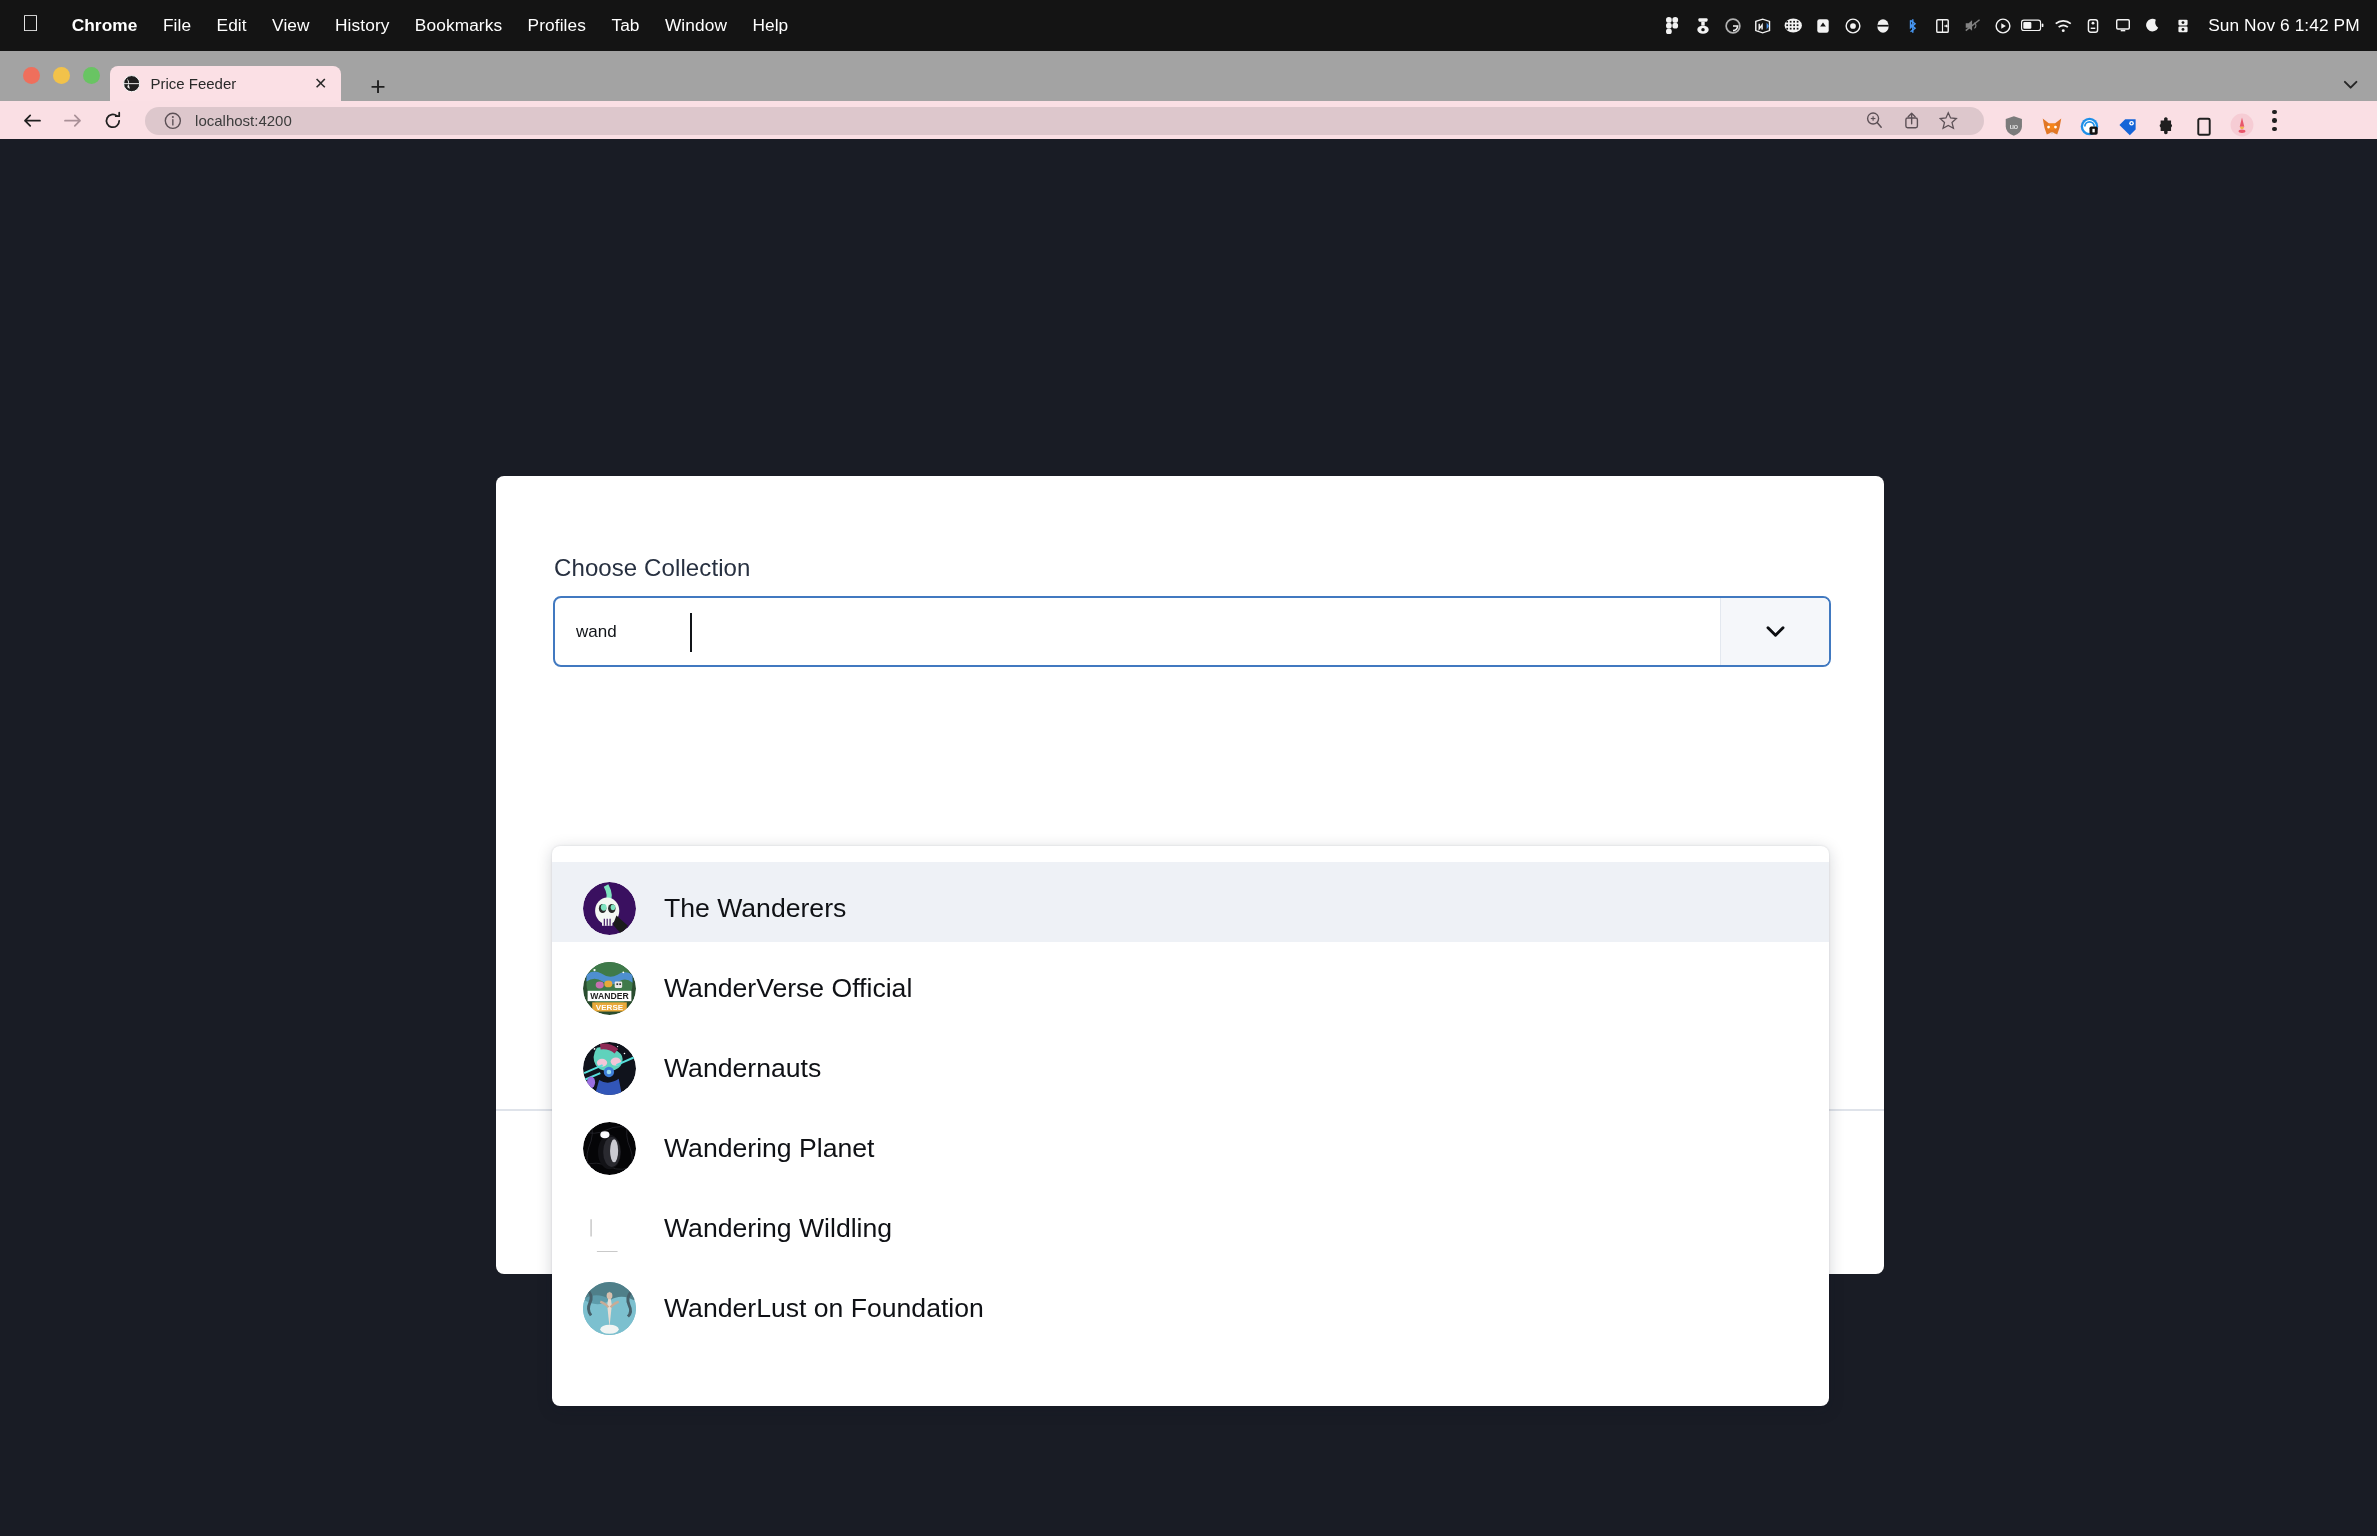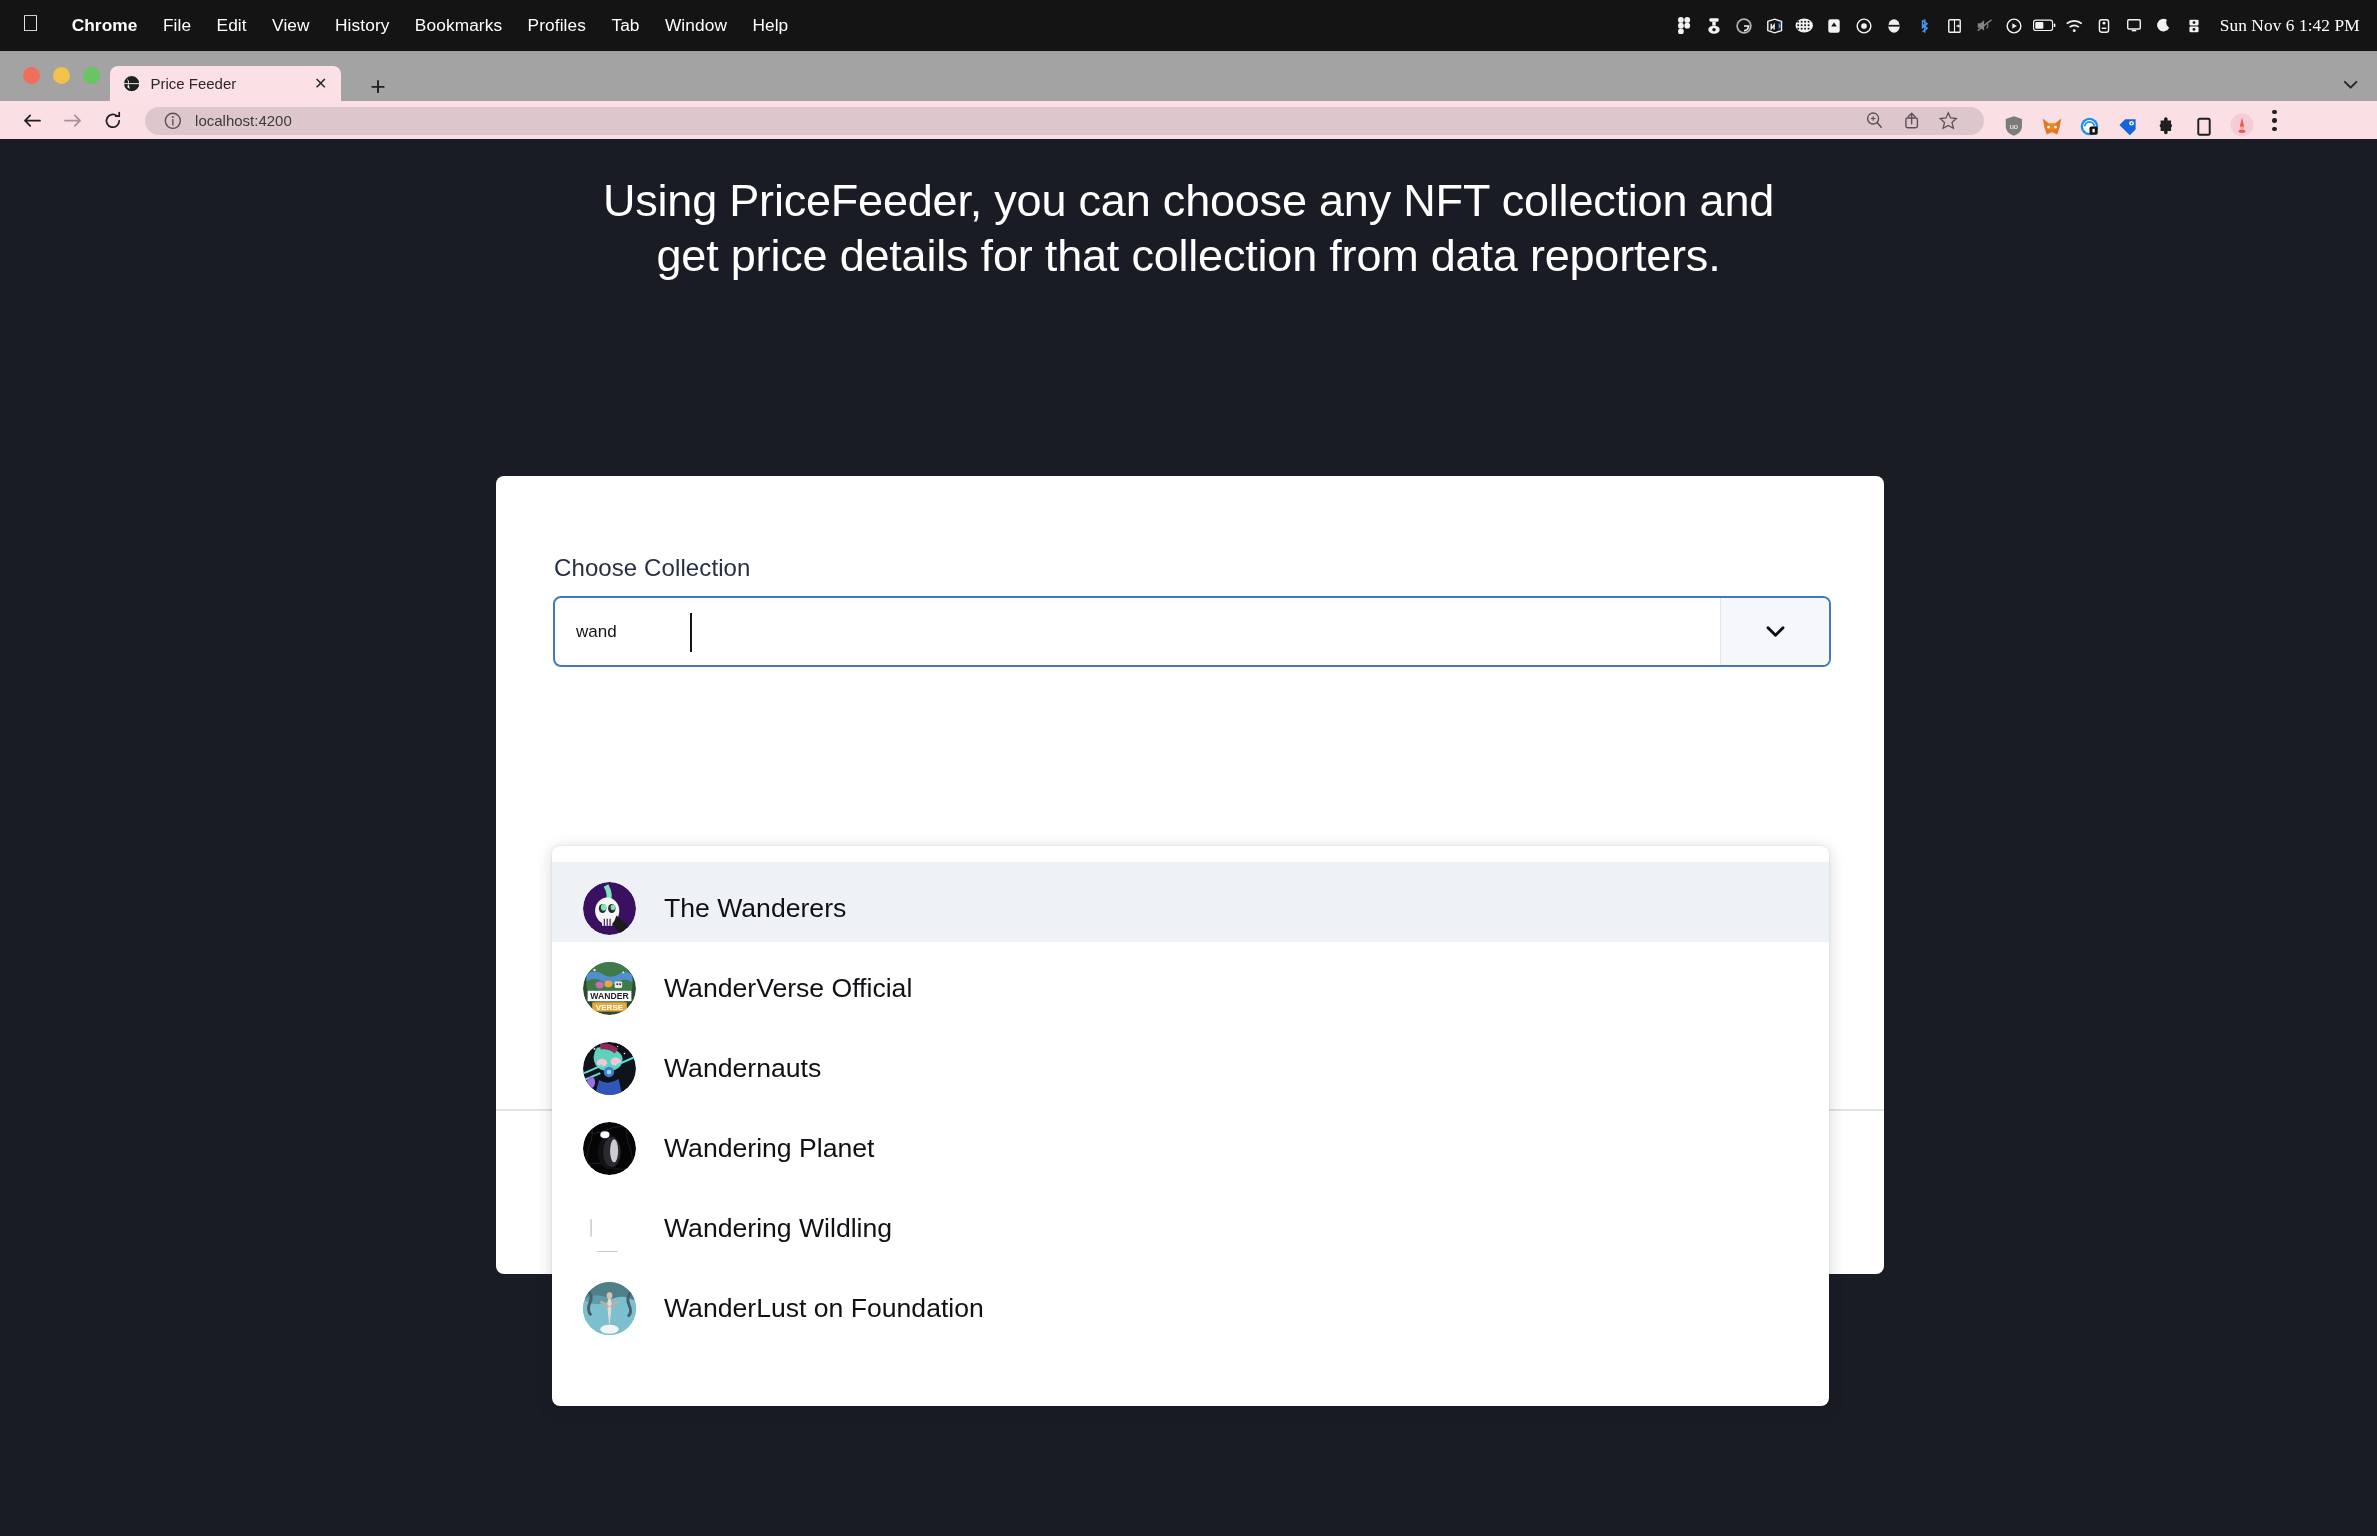--- a/index.html
+++ b/index.html
@@ -19,21 +19,21 @@
   .apple-logo { font-size:23px; line-height:1; margin-right:19.7px; position:relative; top:-1.7px; }
   .mac-menu { display:flex; align-items:flex-start; gap:0; }
   .mac-menu .mi { font-size:17.3px; padding:0 12.7px; white-space:nowrap; letter-spacing:0.1px; }
   .mac-menu .mi.bold { font-weight:bold; }
   .macbar-right { margin-left:auto; display:flex; align-items:center; gap:0; }
   .macbar-right .si {
     width:30px; display:flex; align-items:center; justify-content:center;
     font-size:15px; opacity:.95;
   }
   .macbar-right .si svg { display:block; }
-  .mac-clock { font-size:17.3px; margin-left:10.4px; white-space:nowrap; letter-spacing:0.1px;font-family:Liberation Serif, serif; }
+  .mac-clock { font-size:17.3px; margin-left:10.4px; white-space:nowrap; letter-spacing:0.1px; }
 
   
   .chrome-tabstrip {
     position:absolute; top:51px; left:0; width:2377px; height:50px;
     background:#a3a3a3;
   }
   .traffic { position:absolute; left:23px; top:16px; display:flex; gap:12.7px; }
   .traffic i { width:17.3px; height:17.3px; border-radius:50%; display:block; }
   .t-red{ background:#ef6f5c; } .t-yel{ background:#f2c24a; } .t-grn{ background:#69c463; }
 
@@ -433,24 +433,20 @@
     <span class="kebab">
       <i></i>
       <i></i>
       <i></i>
     </span>
   </div>
 </div>
 
 <div class="page">
 
-  <div class="hero">
-    <span class="l1">Using PriceFeeder, you can choose any NFT collection and</span>
-    <span class="l2">get price details for that collection from data reporters.</span>
-  </div>
 
   <div class="card">
     <div class="card-label">Choose Collection</div>
 
     <div class="select-wrap">
       <input class="select-input" type="text" value="wand" style="">
       <span class="select-caret"></span>
       <span class="select-btn">
         <svg width="29" height="18.5" viewBox="0 0 50 32">
             <path d="M12 10 L25 23 L38 10" fill="none" stroke="#0d0f12" stroke-width="5" stroke-linecap="round" stroke-linejoin="round"></path>

